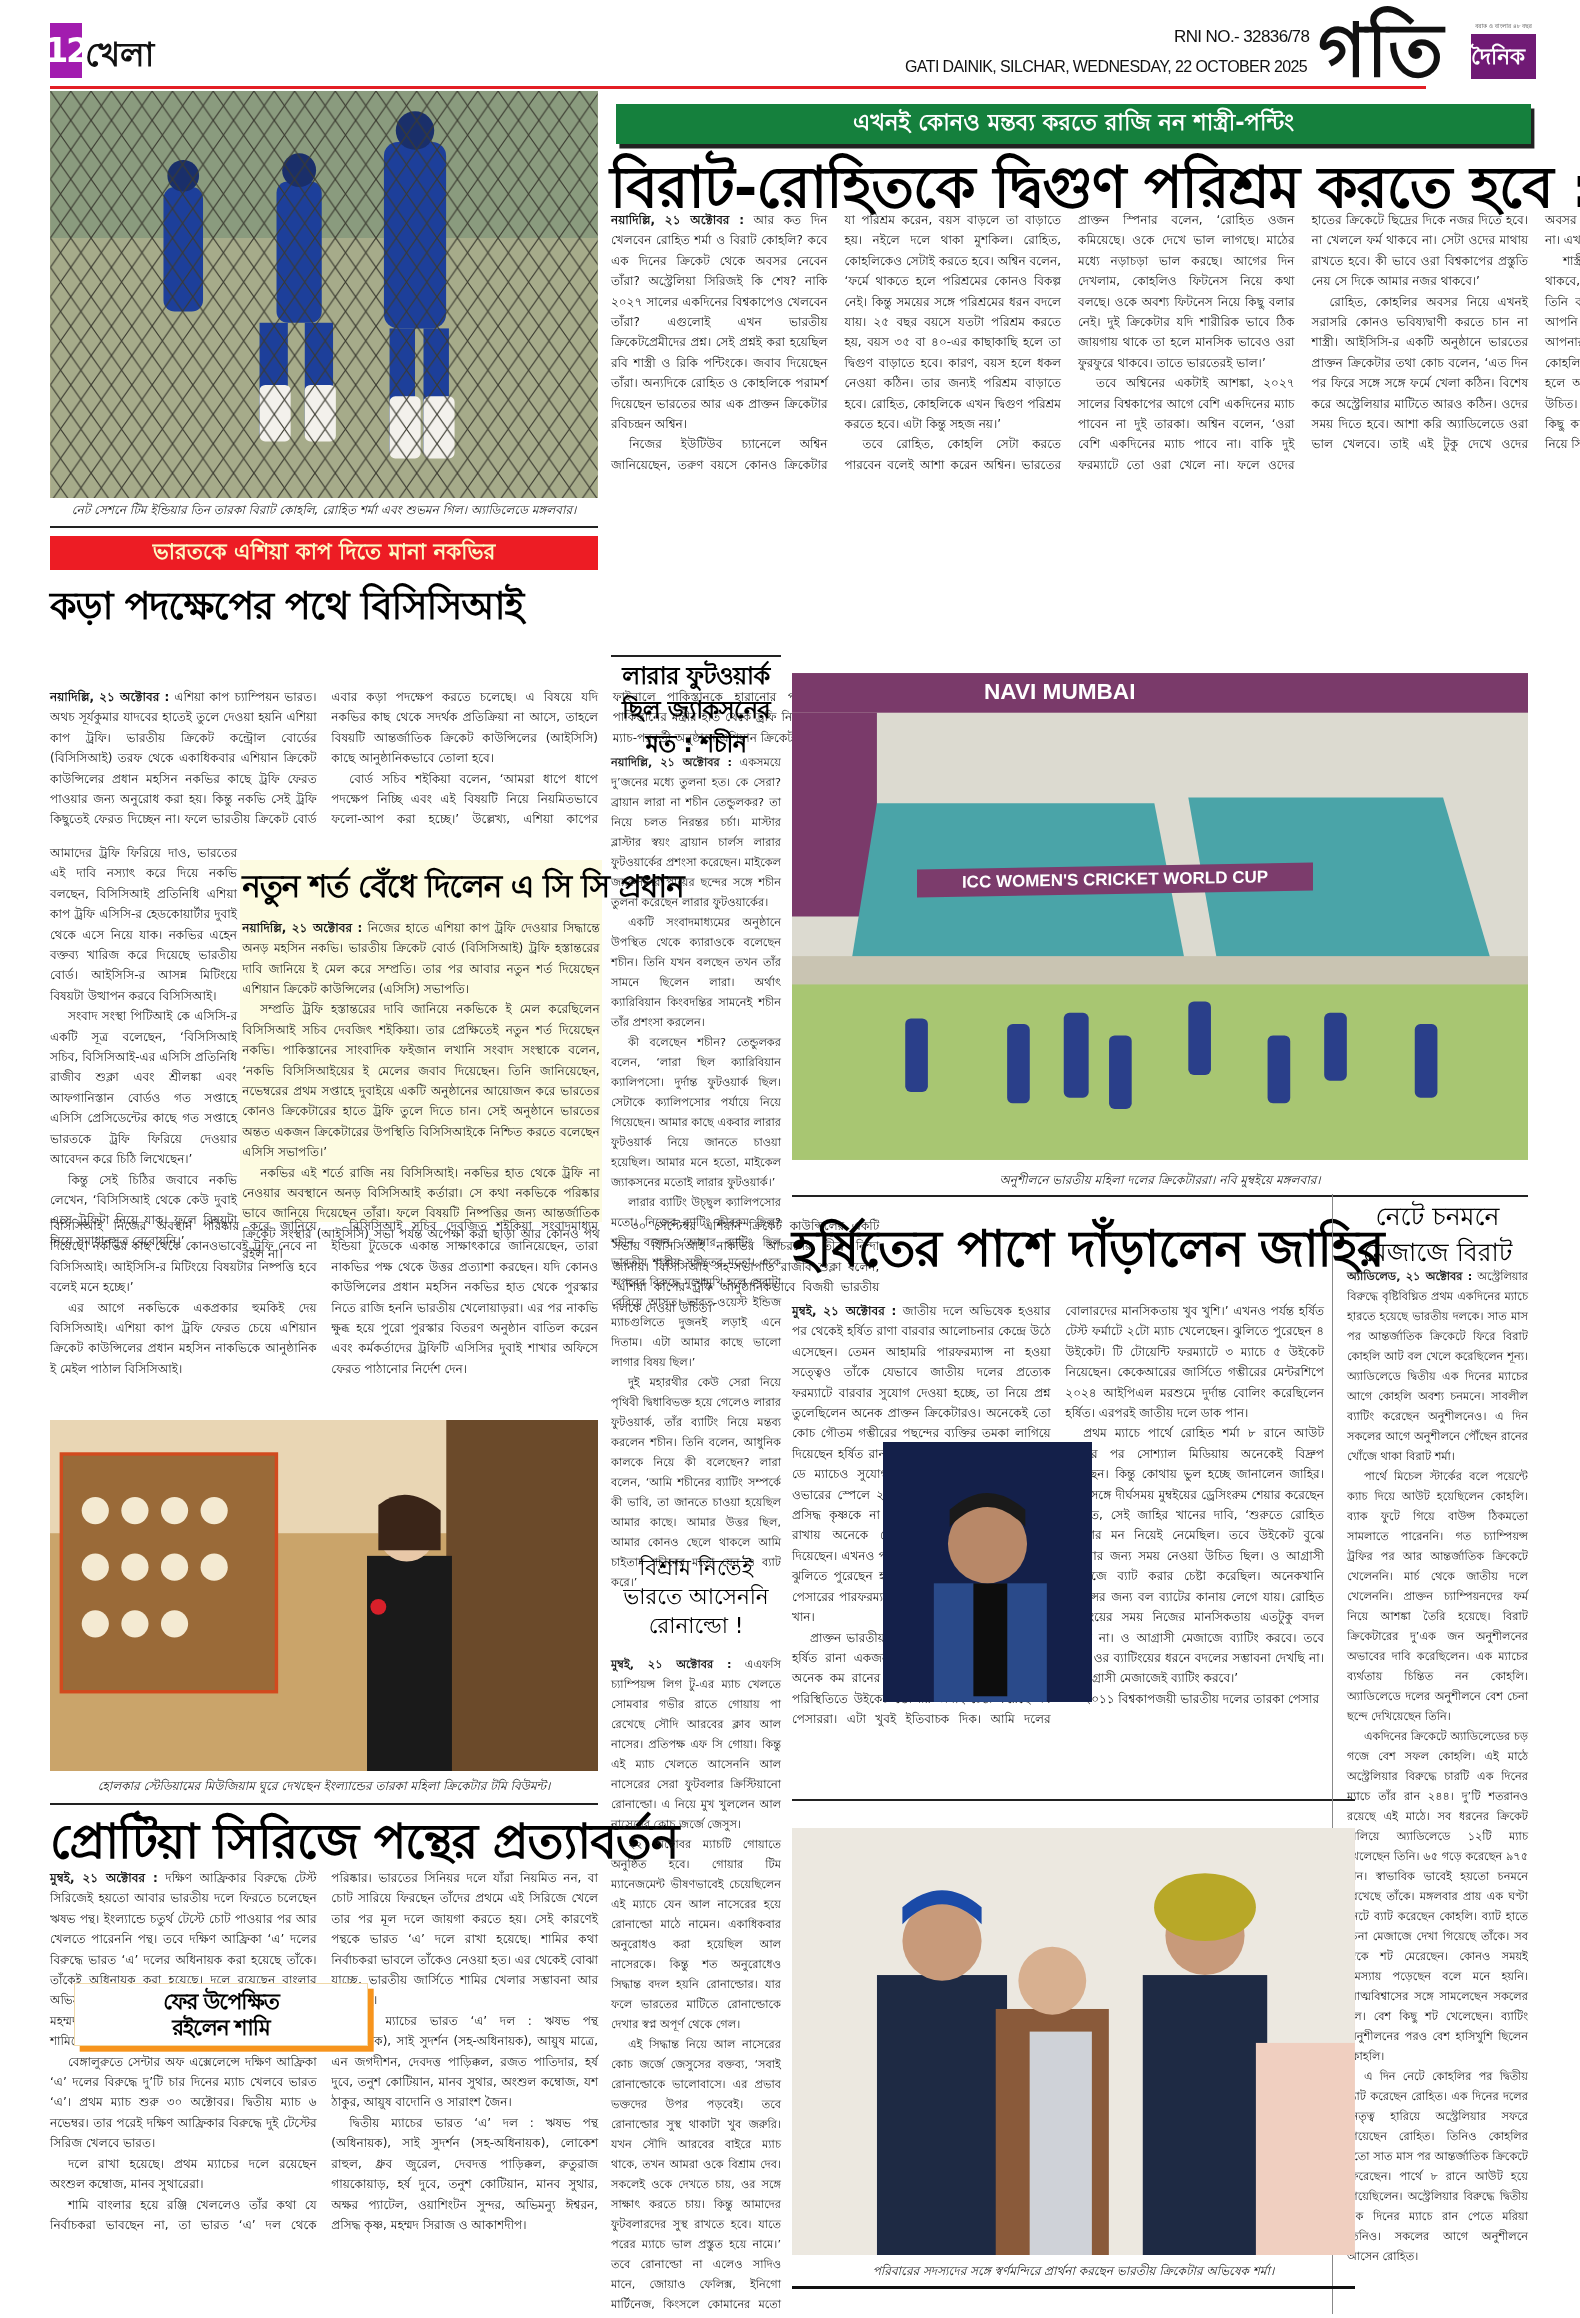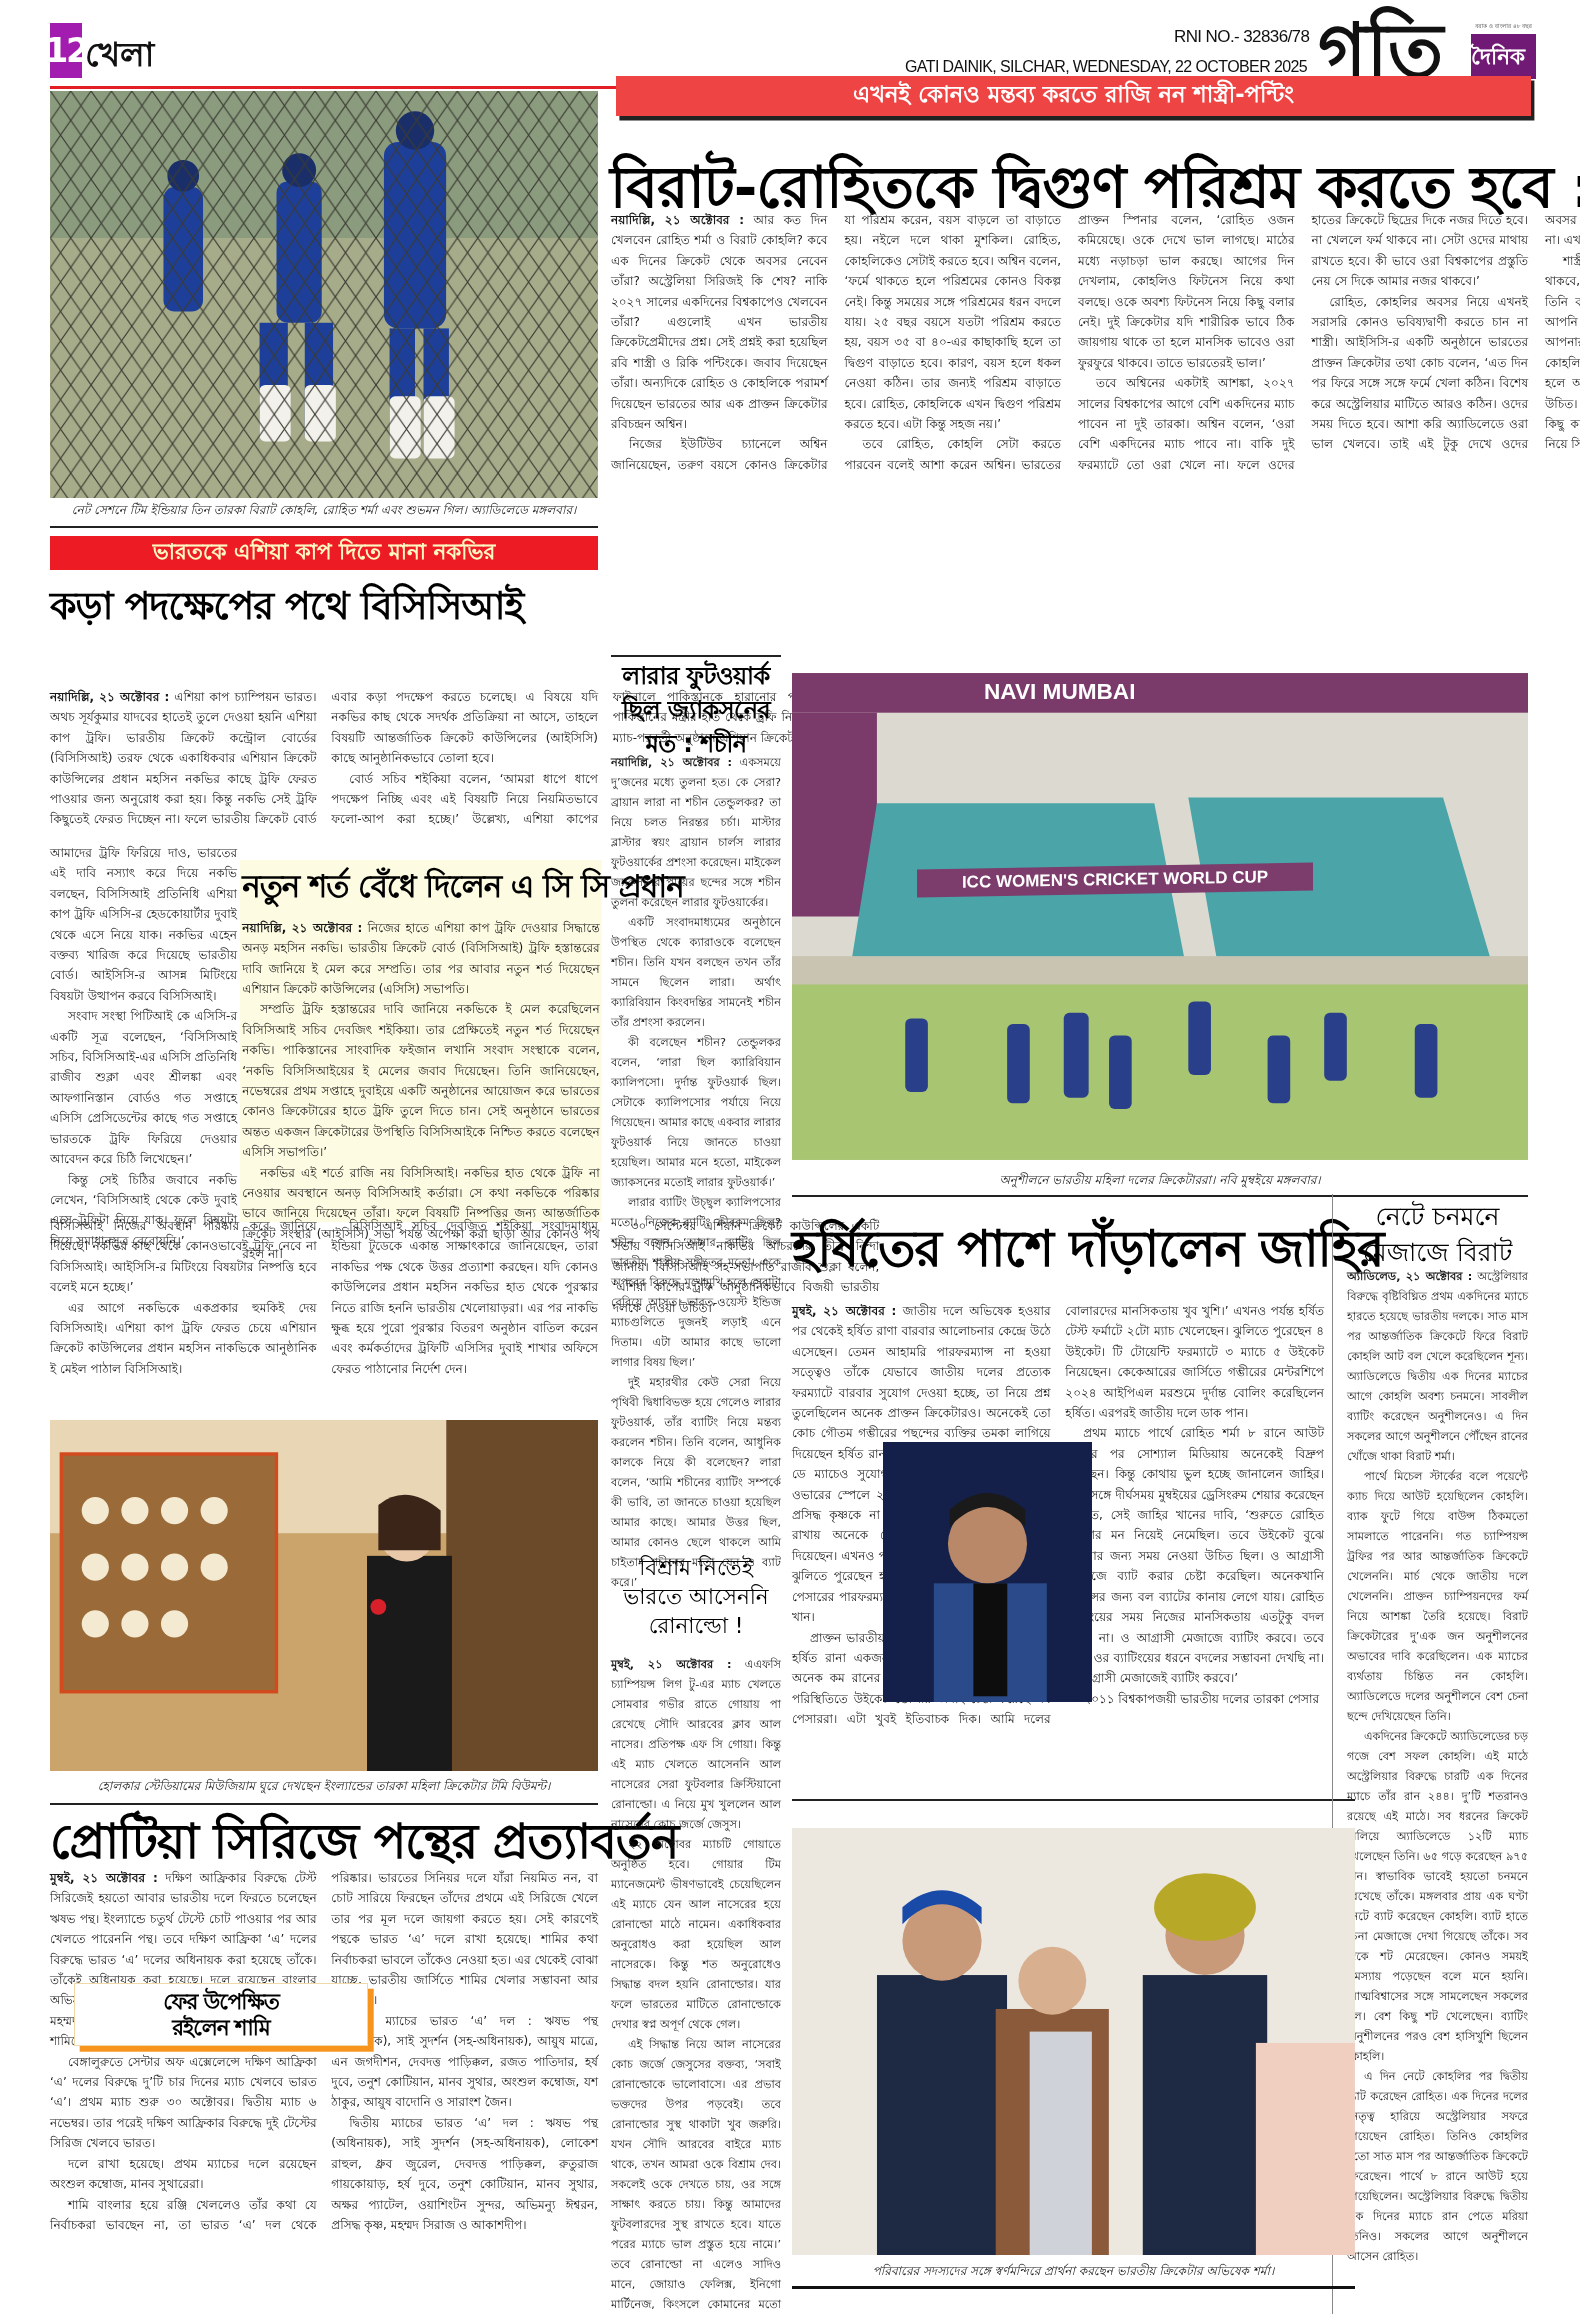--- a/index.html
+++ b/index.html
@@ -21,21 +21,21 @@
   #rni { left: 1174px; top: 27px; font-size: 17px; font-family: "Liberation Sans", sans-serif; letter-spacing: -0.6px; text-align: center; }
   #dateline-top { left: 905px; top: 58px; font-size: 16px; font-family: "Liberation Sans", sans-serif; letter-spacing: -0.6px; }
   #logo { left: 1318px; top: 11.3px; font-size: 74px; font-weight: bold; line-height: 79px; }
   #logo-sub { left: 1471px; top: 21.5px; width: 65px; }
   #logo-sub .tag { font-size: 5.7px; color:#333; text-align:center; }
   #logo-sub .red { background:#701a75; color:#fff; font-size:21.5px; font-weight:bold; text-align:left; height:45px; line-height:45px; margin-top:3.4px; }
   #logo-sub .tiny { font-size:4.5px; color:#555; text-align:center; margin-top:2.3px; }
   #top-rule { left: 50px; top: 86px; width: 1376px; height: 3.4px; background: #e31e24; }
 
   
-  #kicker { left: 616px; top: 76px; width: 915px; height: 40px; background: #ef4444; color: #fff; font-size: 22.6px; font-weight: bold; display:flex; align-items:center; justify-content:center; box-shadow: 3.4px 4.5px 0 #222; }
+  #kicker { left: 616px; top: 104px; width: 915px; height: 40px; background: #15803d; color: #fff; font-size: 22.6px; font-weight: bold; display:flex; align-items:center; justify-content:center; box-shadow: 3.4px 4.5px 0 #222; }
   #lead-headline { left: 610px; top: 144px; font-size: 57px; }
   #lead-body { left: 611px; top: 210px; width: 917px; height: 283px; column-count: 4; column-gap: 17px; }
 
   #photo1 { left: 50px; top: 91px; width: 548px; height: 407px; background: linear-gradient(180deg,#8c9a88 0%,#a9ae8e 45%,#c2bd98 100%); }
   #photo1-cap { left: 50px; top: 501px; width: 548px; }
 
   
   #bcci-rule { left: 50px; top: 526px; width: 548px; height: 1.7px; background:#222; }
   #bcci-kicker { left: 50px; top: 536px; width: 548px; height: 34px; background: #ed1c24; color:#fef9c3; font-size:21.5px; font-weight:bold; display:flex; align-items:center; justify-content:center; }
   #bcci-headline { left: 50px; top: 576px; font-size: 38px; }

